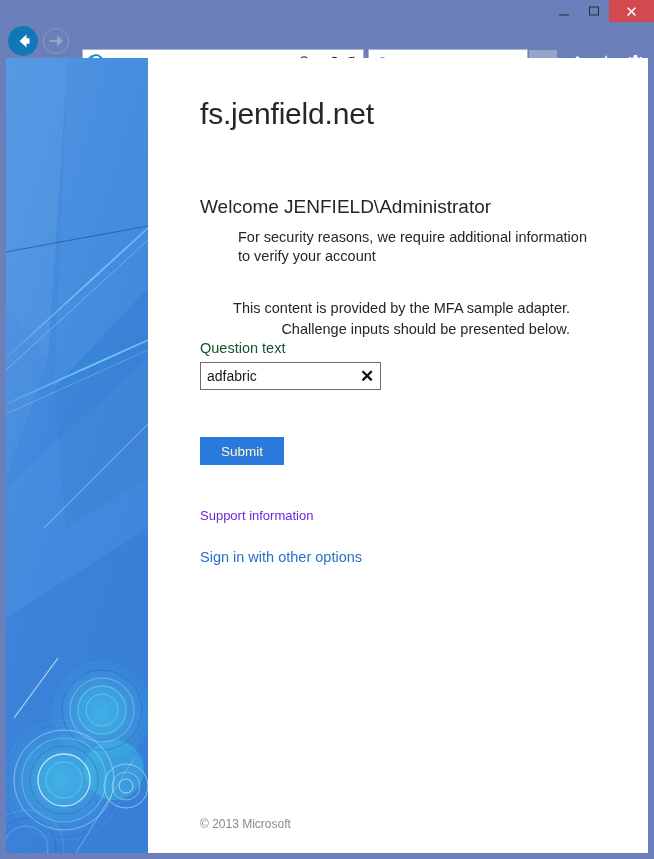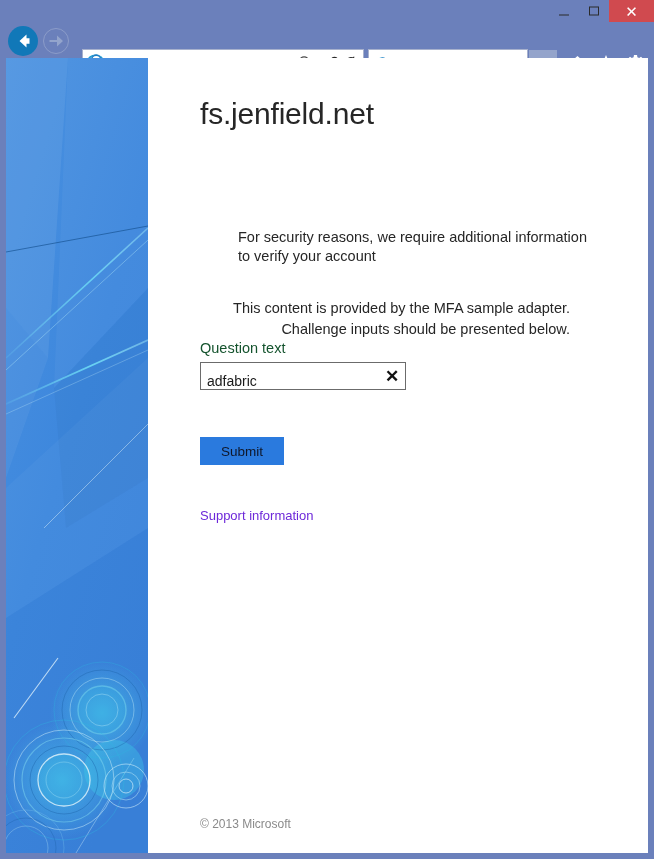--- a/index.html
+++ b/index.html
@@ -265,26 +265,26 @@
     position: absolute;
     left: 52px; top: 282px;
     font-size: 14.5px;
     color: #14532d;
   }
 
   
   #challenge-input-wrapper {
     position: absolute;
     left: 52px; top: 304px;
-    width: 206px; height: 28px;
+    width: 181px; height: 28px;
     border: 1px solid #6b6b6b;
     background: #ffffff;
     box-sizing: border-box;
     display: flex;
-    align-items: flex-end;
+    align-items: center;
   }
   #challenge-input {
     flex: 1 1 auto;
     border: none;
     outline: none;
     font-family: "Liberation Sans", sans-serif;
     font-size: 14px;
     color: #1a1a1a;
     padding: 0 0 0 6px;
     background: transparent;
@@ -305,21 +305,21 @@
     font-family: "Liberation Sans", sans-serif;
   }
 
   
   #submit-button {
     position: absolute;
     left: 52px; top: 379px;
     width: 84px; height: 28px;
     background: #2a7ade;
     border: none;
-    color: #0f172a;
+    color: #fef9c3;
     font-family: "Liberation Sans", sans-serif;
     font-size: 13.5px;
     cursor: pointer;
     padding: 0;
   }
 
   #support-information {
     position: absolute;
     left: 52px; top: 442px;
     font-size: 13px;
@@ -516,33 +516,35 @@
         </g>
         <circle cx="58" cy="722" r="26" fill="#35c8e8" opacity="0.18"></circle>
         <circle cx="96" cy="652" r="24" fill="#35c8e8" opacity="0.14"></circle>
       </svg>
     </div>
 
     <div id="content-area">
 
       <div id="page-title">fs.jenfield.net</div>
 
+      <div id="welcome-heading">Welcome JENFIELD\Administrator</div>
 
       <div id="security-message">For security reasons, we require additional information to verify your account</div>
 
       <div id="adapter-message">This content is provided by the MFA sample adapter. Challenge inputs should be presented below.</div>
 
       <div id="question-label">Question text</div>
 
       <div id="challenge-input-wrapper">
         <input id="challenge-input" type="text" value="adfabric" style="">
         <span id="clear-input-button">✕</span>
       </div>
 
       <button id="submit-button">Submit</button>
 
       <div id="support-information">Support information</div>
 
+      <a id="other-options-link" href="#">Sign in with other options</a>
 
       <div id="copyright-footer">© 2013 Microsoft</div>
     </div>
   </div>
 </div>
 
 </body></html>

